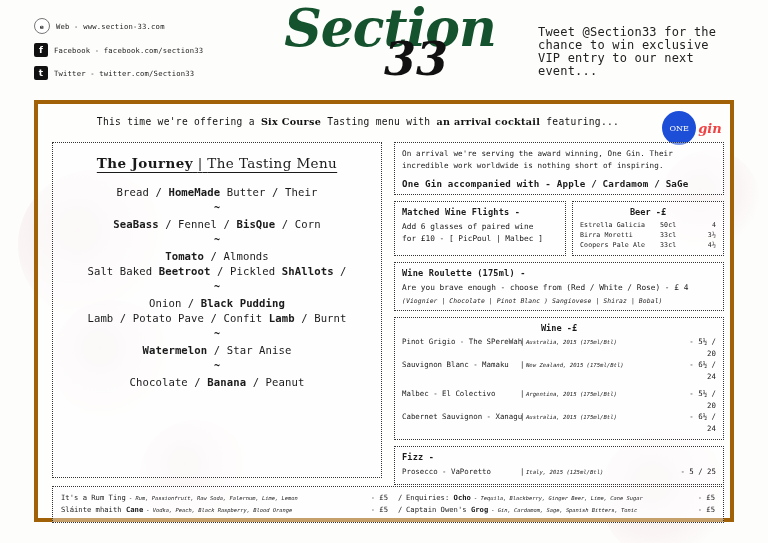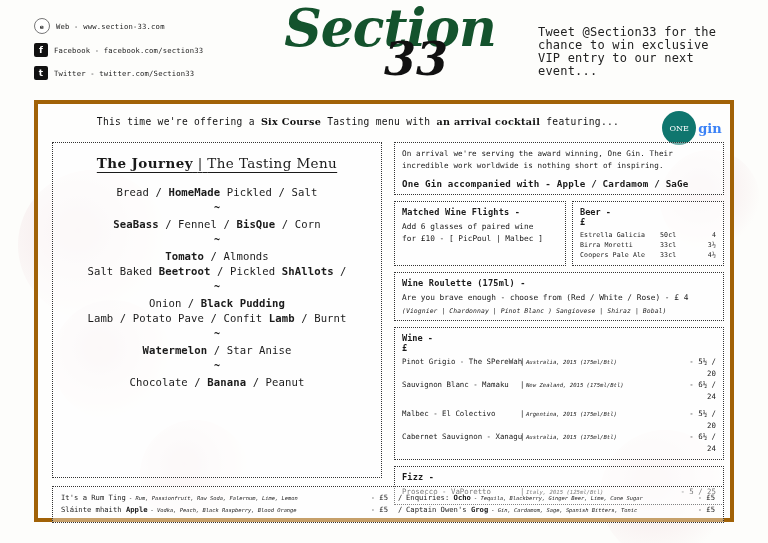--- a/index.html
+++ b/index.html
@@ -135,36 +135,37 @@
     position: absolute;
     right: 6px; top: 2px;
     width: 64px; height: 44px;
     display: flex;
     align-items: center;
     justify-content: center;
   }
   .onegin .circle {
     width: 34px; height: 34px;
     border-radius: 50%;
-    background: #0f766e;
+    background: #1d4ed8;
     color: #fff;
     font-size: 8px;
     font-family: "DejaVu Serif", serif;
     display: flex;
     align-items: center;
     justify-content: center;
     line-height: 9px;
     text-align: center;
   }
   .onegin .gtxt {
     font-family: "DejaVu Serif", serif;
     font-size: 13px;
     font-weight: bold;
     margin-left: 2px;
-    color: #3b82f6;
+    color: #ef4444;
+    font-style: italic;
   }
 
   
   .journey {
     position: absolute;
     left: 14px; top: 38px;
     width: 330px;
     border: 1px dotted #333;
     height: 336px;
     box-sizing: border-box;
@@ -237,21 +238,20 @@
   .wine-flight-text {
     font-size: 7.8px;
     line-height: 12px;
   }
   .beer-head {
     display: flex;
     justify-content: center;
     font-size: 8.6px;
     font-weight: bold;
     margin-bottom: 3px;
-    flex-direction: column;
   }
   .beer-row {
     display: flex;
     font-size: 6.6px;
     line-height: 10px;
     letter-spacing: .1px;
   }
   .beer-name { flex: 1; }
   .beer-size { width: 34px; }
   .beer-price { width: 22px; text-align: right; }
@@ -377,21 +377,21 @@
     <div class="journey">
       <div class="journey-title">
         <span class="bold">The Journey</span>
         <span>|</span>
         <span>The Tasting Menu</span>
       </div>
 
       <div class="courses">
 
         <div class="course">
-          <span>Bread / </span><b>HomeMade</b><span> Pickled / Salt</span>
+          <span>Bread / </span><b>HomeMade</b><span> Butter / Their</span>
         </div>
         <div class="sep">~</div>
 
         <div class="course">
           <b>SeaBass</b><span> / Fennel / </span><b>BisQue</b><span> / Corn</span>
         </div>
         <div class="sep">~</div>
 
         <div class="course">
           <b>Tomato</b><span> / Almonds</span>
@@ -454,21 +454,21 @@
             <span class="beer-name">Coopers Pale Ale</span>
             <span class="beer-size">33cl</span>
             <span class="beer-price">4½</span>
           </div>
         </div>
       </div>
 
       <div class="box">
         <div class="box-title">Wine Roulette (175ml) -</div>
         <div class="roulette-line">Are you brave enough - choose from (Red / White / Rose) -  £ 4</div>
-        <div class="roulette-grapes">(Viognier | Chardonnay | Pinot Blanc ) Sangiovese | Shiraz | Bobal)</div>
+        <div class="roulette-grapes">(Viognier | Chocolate | Pinot Blanc ) Sangiovese | Shiraz | Bobal)</div>
       </div>
 
       <div class="box">
         <div class="beer-head">
           <span>Wine -</span>
           <span>£</span>
         </div>
         <div class="wine-list-row">
           <span class="wl-name">Pinot Grigio - The SPereWah</span>
           <span class="wl-bar">|</span>
@@ -511,21 +511,21 @@
     <div class="cocktails">
       <div class="cocktail-grid">
 
         <div class="cocktail-col">
           <div class="cocktail-row">
             <span class="ck-name"><span>It's a Rum Ting</span><b></b></span>
             <span class="ck-desc"> - Rum, Passionfruit, Raw Soda, Falernum, Lime, Lemon</span>
             <span class="ck-price">- £5</span>
           </div>
           <div class="cocktail-row">
-            <span class="ck-name"><span>Sláinte mhaith </span><b>Apple</b></span>
+            <span class="ck-name"><span>Sláinte mhaith </span><b>Cane</b></span>
             <span class="ck-desc"> - Vodka, Peach, Black Raspberry, Blood Orange</span>
             <span class="ck-price">- £5</span>
           </div>
         </div>
 
         <div class="cocktail-col right-col">
           <div class="cocktail-row">
             <span class="ck-slash">/</span>
             <span class="ck-name"><span>Enquiries: </span><b>Ocho</b></span>
             <span class="ck-desc"> - Tequila, Blackberry, Ginger Beer, Lime, Cane Sugar</span>

